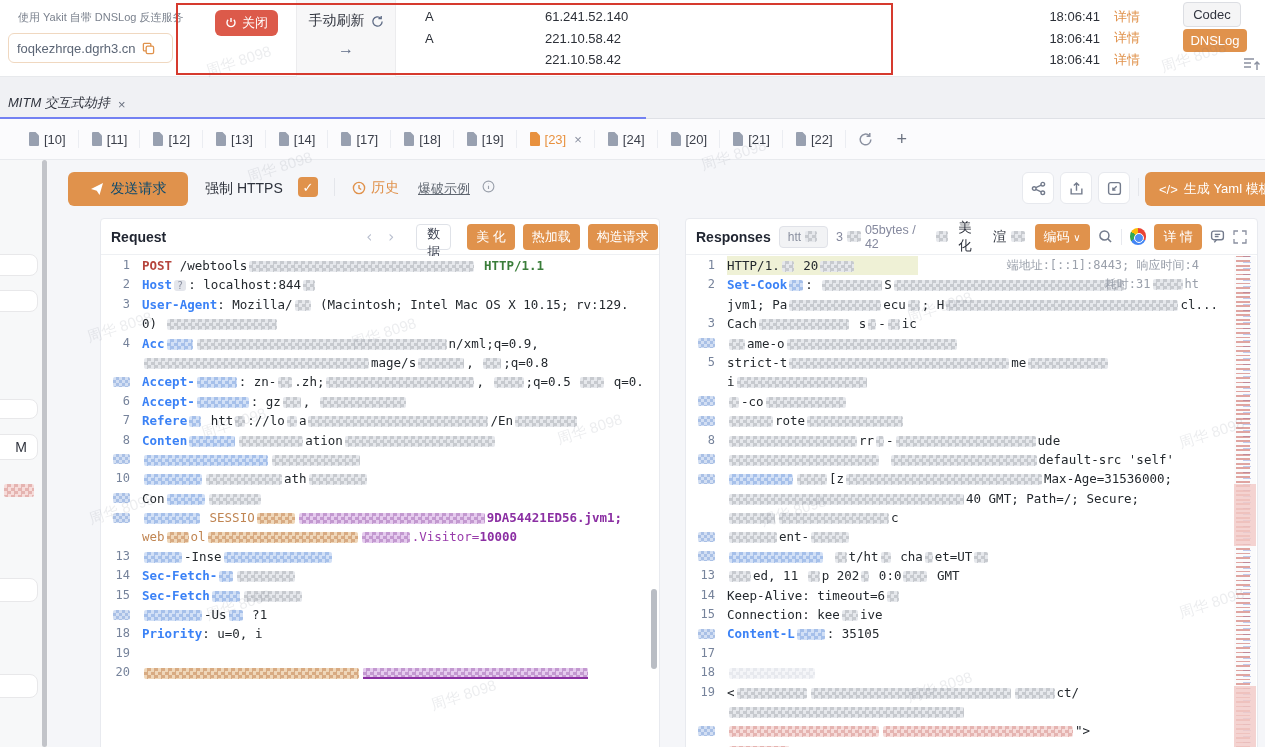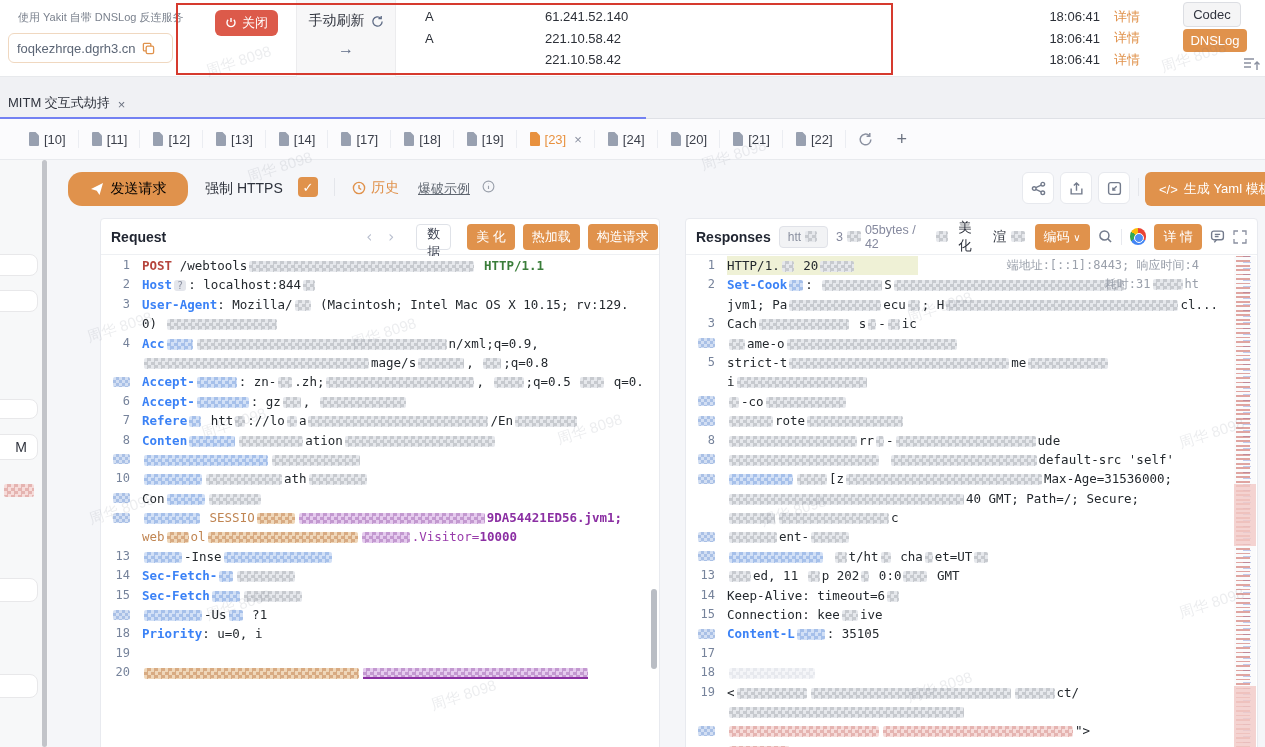--- a/index.html
+++ b/index.html
@@ -26,42 +26,42 @@
   .dnsrow2 { height:21.5px; display:flex; align-items:center; font-size:13px; }
   .dtime { width:92px; text-align:right; color:#2c3038; }
   .daction { margin-left:14px; color:#e0924c; cursor:pointer; }
   .dock-tab { position:absolute; left:1183px; height:25px; display:flex; align-items:center; justify-content:center; border-radius:4px; font-size:13px; cursor:pointer; }
   .dock-codec { top:2px; width:58px; background:#f5f5f6; border:1px solid #dcdee3; color:#31343f; }
   .dock-dnslog { top:29px; width:64px; height:23px; background:#e0924c; color:#fff; }
   .console-ic { position:absolute; left:1243px; top:56px; color:#8a90a0; }
 
   
   #strip1 { position:absolute; left:0; top:77px; width:1265px; height:42px; background:#f0f1f4; border-bottom:1px solid #dfe1e6; }
-  .main-tab { position:absolute; left:8px; bottom:6px; display:flex; align-items:flex-end; gap:8px; font-size:13px; color:#2f333d; cursor:pointer; }
+  .main-tab { position:absolute; left:8px; bottom:6px; display:flex; align-items:flex-end; gap:8px; font-size:13px; color:#2f333d; cursor:pointer;font-style:italic; }
   .main-tab .x { color:#6b7280; font-size:13px; }
   .blue-bar { position:absolute; left:0; bottom:-2px; width:646px; height:3px; background:#7381f2; }
   #subtabbar { position:absolute; left:0; top:119px; width:1265px; height:41px; background:#fbfbfd; border-bottom:1px solid #e8eaee;
                display:flex; align-items:center; padding-left:16px; }
   .subtab { display:flex; align-items:center; gap:4px; padding:0 12px; height:18px; font-size:13px; color:#3b3f4a; cursor:pointer; border-right:1px solid #ebedf2; }
   .subtab .doc { color:#98a0b0; display:inline-flex; }
   .subtab.active { color:#e8913f; }
   .subtab.active .doc { color:#e8913f; }
   .subtab .x { color:#8a90a0; margin-left:4px; }
   .bar-ic { color:#8a90a0; padding:0 12px; cursor:pointer; display:inline-flex; }
 
   
   #content { position:absolute; left:0; top:160px; width:1265px; height:587px; background:#f5f6f9; }
   
   .rail { position:absolute; left:0; top:0; width:48px; height:587px; background:#f7f8f9; }
   .rail-thumb { position:absolute; left:42px; top:0; width:5px; height:587px; background:#c2c4c9; border-radius:3px; }
   .rail-box { position:absolute; left:-14px; width:52px; background:#fff; border:1px solid #e8e8ea; border-radius:8px; }
   .rail-m { display:flex; align-items:center; justify-content:flex-end; padding-right:10px; font-size:14px; color:#2f333d; }
 
   
-  .send-btn { position:absolute; left:68px; top:12px; width:120px; height:34px; background:#e0924c; color:#000000; border:none; border-radius:14px;
+  .send-btn { position:absolute; left:68px; top:12px; width:120px; height:34px; background:#e0924c; color:#0c4a6e; border:none; border-radius:6px;
               font-size:14px; display:flex; align-items:center; justify-content:center; gap:7px; cursor:pointer; }
   .force-https { position:absolute; left:205px; top:20px; font-size:14px; color:#2f333d; }
   .chk { position:absolute; left:298px; top:17px; width:20px; height:20px; background:#e0924c; border-radius:4px; color:#fff; font-size:13px;
          display:flex; align-items:center; justify-content:center; cursor:pointer; }
   .tb-div { position:absolute; top:18px; width:1px; height:18px; background:#e4e6eb; }
   .history { position:absolute; left:352px; top:19px; color:#e0924c; font-size:14px; display:flex; align-items:center; gap:5px; cursor:pointer; }
   .blast { position:absolute; left:418px; top:20px; color:#5f6670; font-size:13px; text-decoration:underline; cursor:pointer; }
   .info-ic { position:absolute; left:482px; top:20px; color:#9aa0ab; }
   .icon-btn { position:absolute; top:12px; width:32px; height:32px; background:#fff; border:1px solid #e7e9ee; border-radius:6px; color:#737b8c;
               display:flex; align-items:center; justify-content:center; cursor:pointer; }

